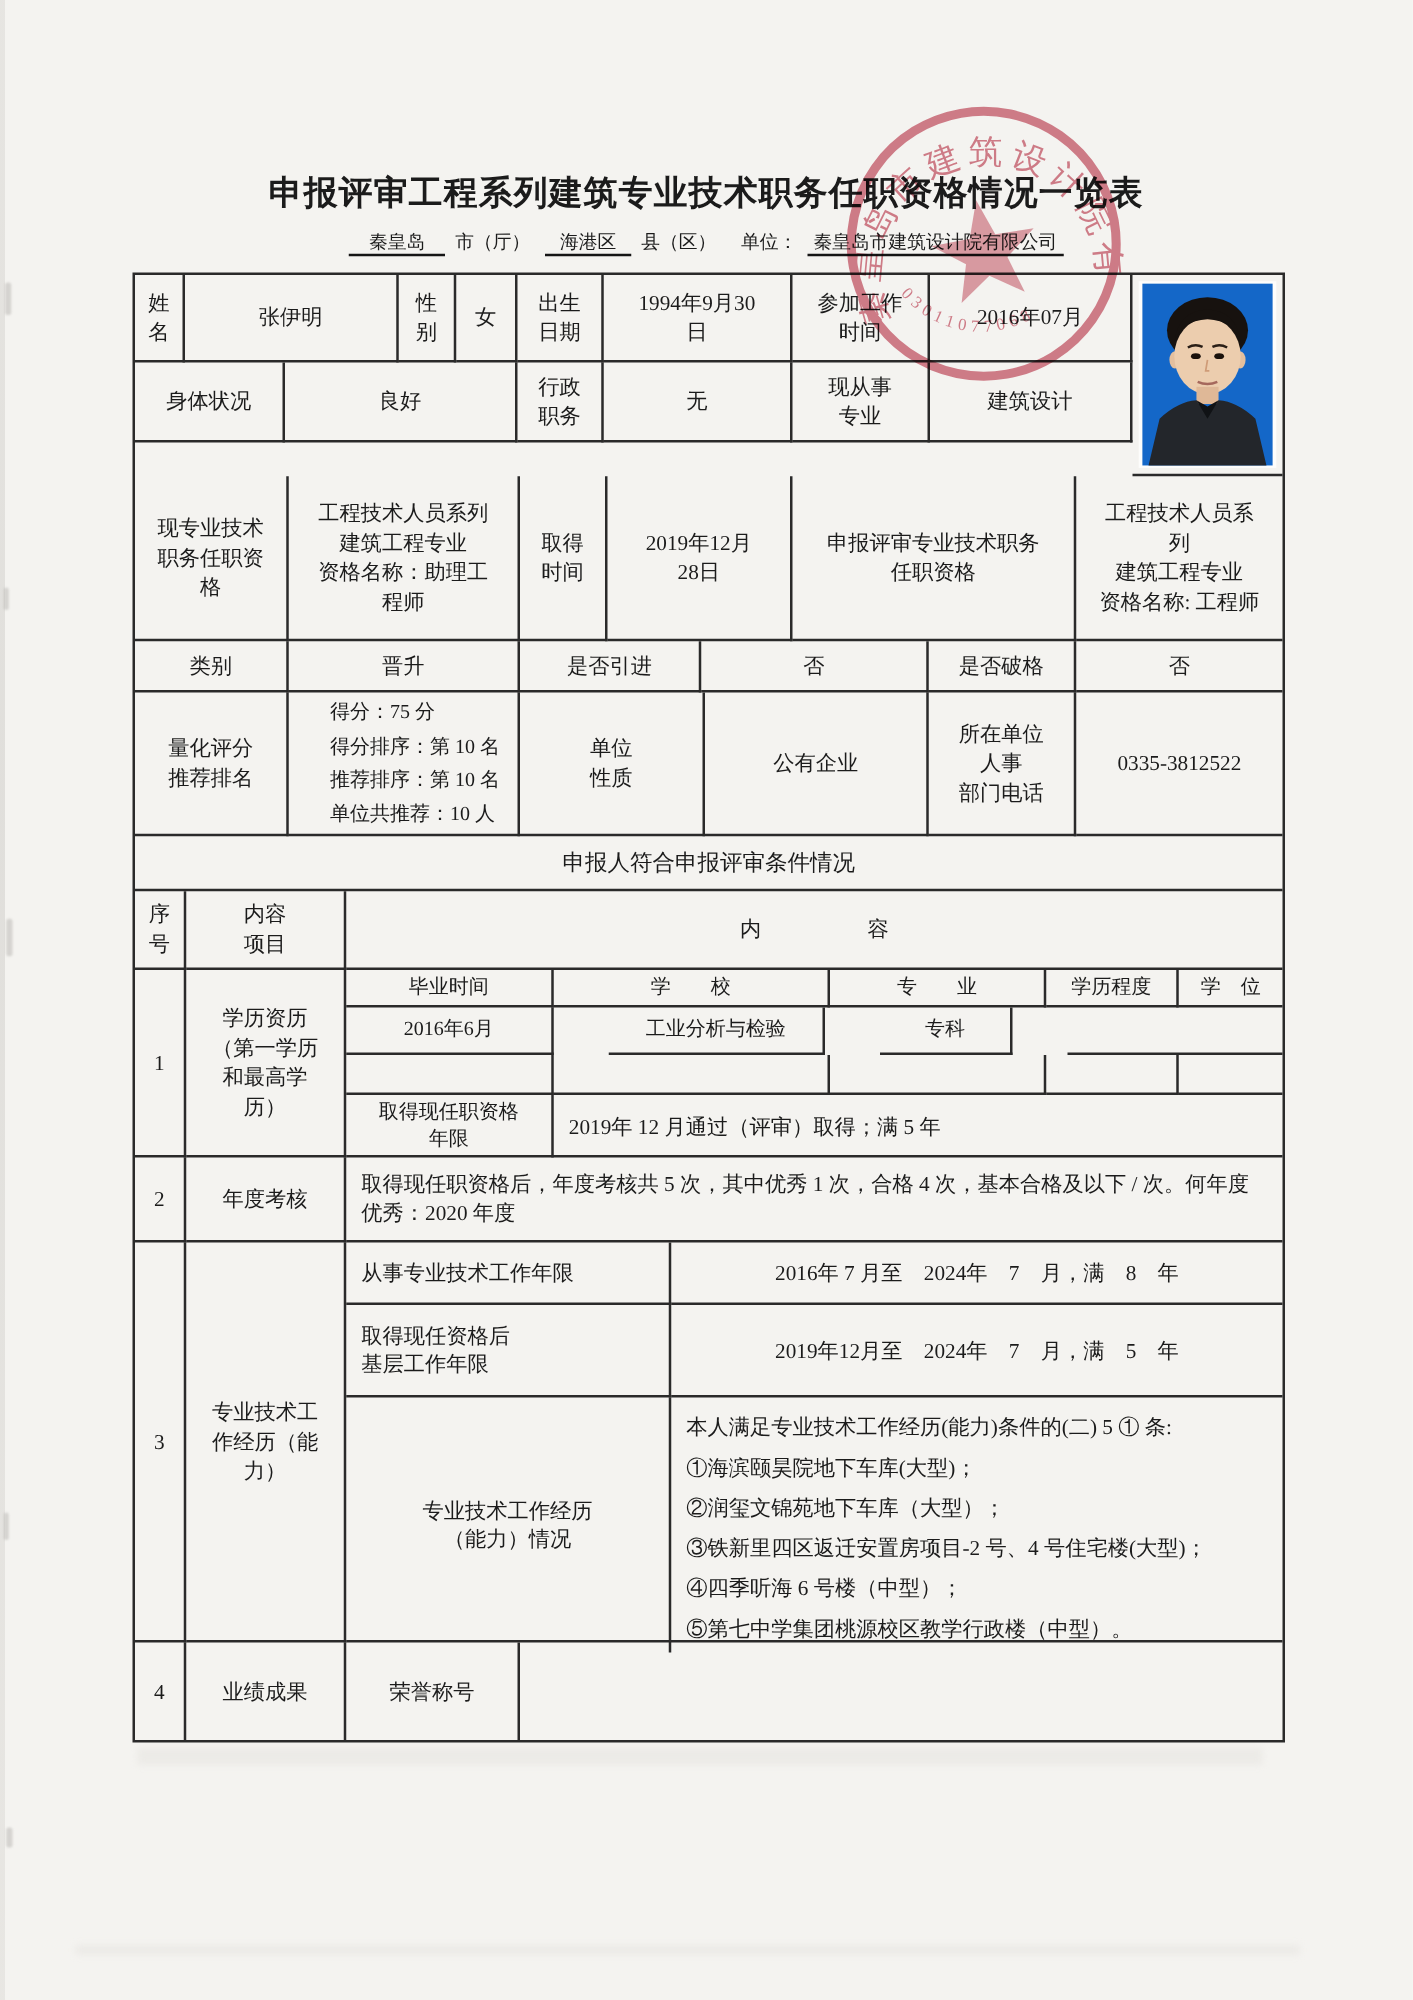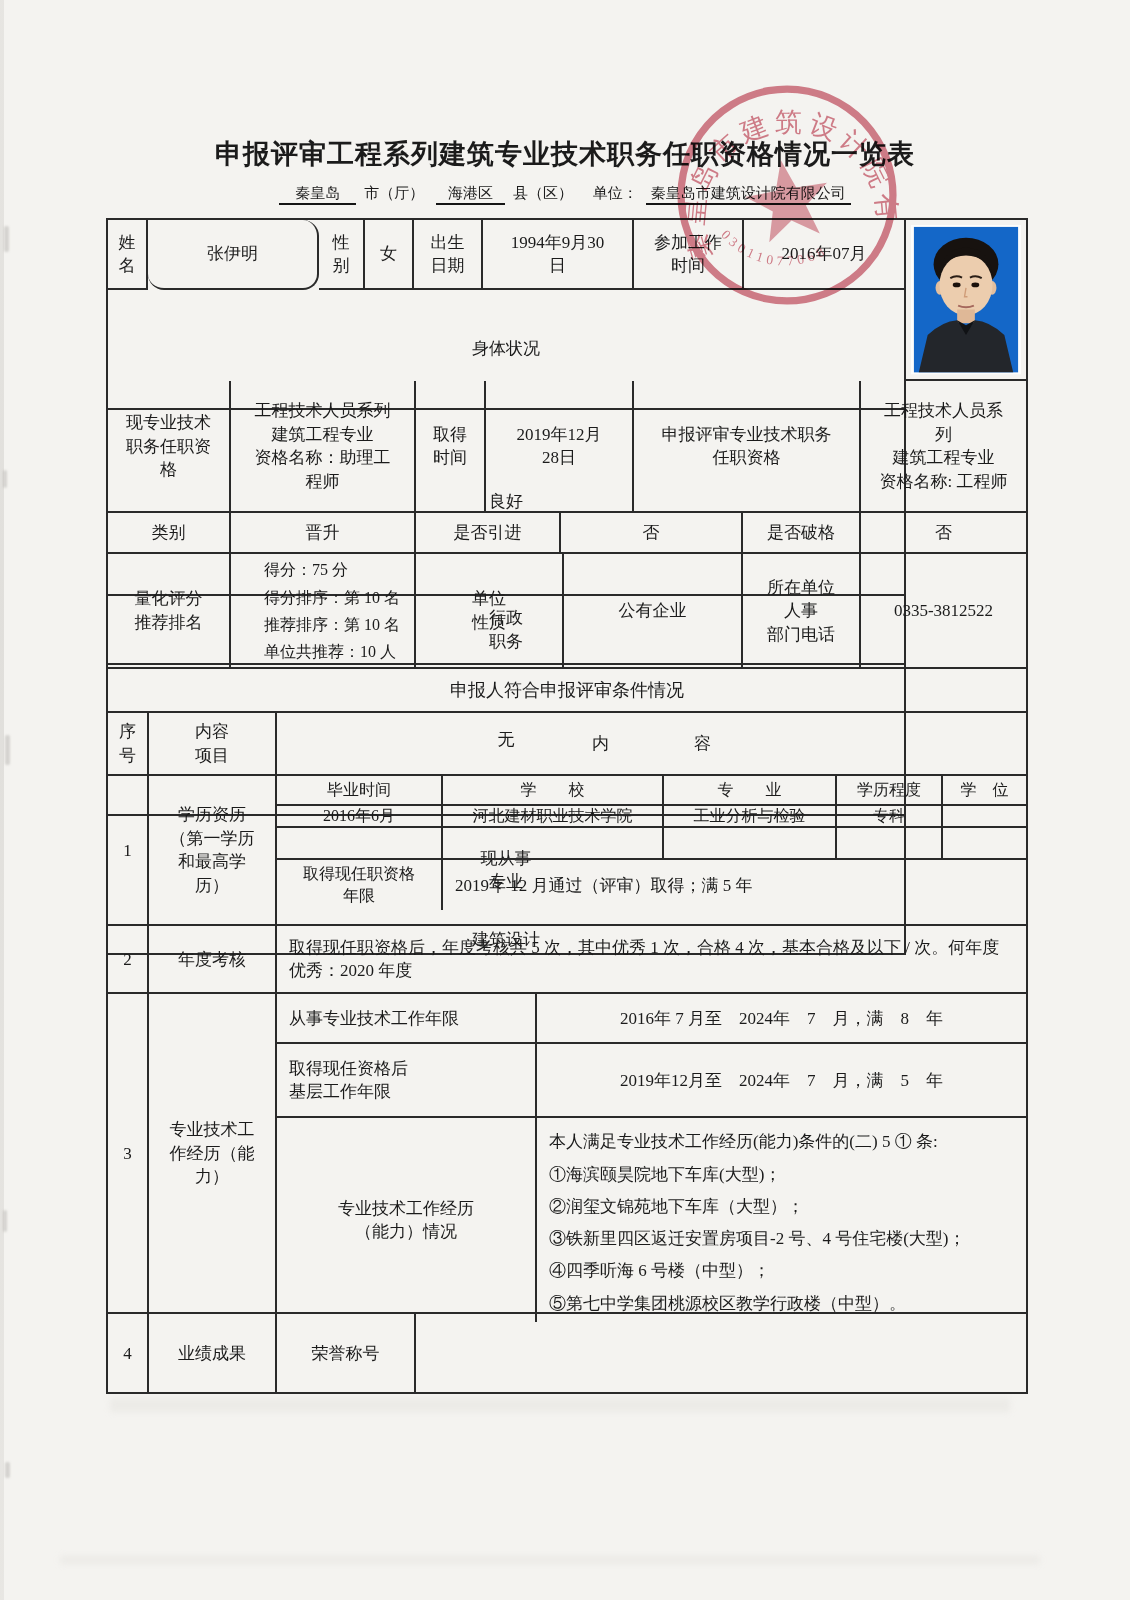--- a/index.html
+++ b/index.html
@@ -87,21 +87,21 @@
 
   <div class="doc-table">
 
     <div class="group">
       <div class="group-left">
         <div class="tr" style="height:70px;">
           <div class="td" style="flex:0 0 40px;">
               <span class="cellspan">姓
 名</span>
             </div>
-          <div class="td" style="flex:0 0 171px;border-radius:16px;">
+          <div class="td" style="flex:0 0 171px;">
               <span class="cellspan">张伊明</span>
             </div>
           <div class="td" style="flex:0 0 46px;">
               <span class="cellspan">性
 别</span>
             </div>
           <div class="td" style="flex:0 0 49px;">
               <span class="cellspan">女</span>
             </div>
           <div class="td" style="flex:0 0 69px;">
@@ -113,21 +113,21 @@
 日</span>
             </div>
           <div class="td" style="flex:0 0 110px;">
               <span class="cellspan">参加工作
 时间</span>
             </div>
           <div class="td" style="flex:1;">
               <span class="cellspan">2016年07月</span>
             </div>
         </div>
-        <div class="tr" style="height:64px;flex-direction:column;">
+        <div class="tr" style="height:64px;">
           <div class="td" style="flex:0 0 120px;">
               <span class="cellspan">身体状况</span>
             </div>
           <div class="td" style="flex:0 0 186px;">
               <span class="cellspan">良好</span>
             </div>
           <div class="td" style="flex:0 0 69px;">
               <span class="cellspan">行政
 职务</span>
             </div>
@@ -289,26 +289,23 @@
           <div class="td small" style="flex:0 0 173px;">
               <span class="cellspan">专　　业</span>
             </div>
           <div class="td small" style="flex:0 0 106px;">
               <span class="cellspan">学历程度</span>
             </div>
           <div class="td small" style="flex:1;">
               <span class="cellspan">学　位</span>
             </div>
         </div>
-        <div class="sub" style="height:22px;">
+        <div class="sub" style="height:38px;gap:44px;">
           <div class="td small" style="flex:0 0 166px;">
               <span class="cellspan">2016年6月</span>
-            </div>
-          <div class="td small" style="flex:0 0 221px;">
-              <span class="cellspan">河北建材职业技术学院</span>
             </div>
           <div class="td small" style="flex:0 0 173px;">
               <span class="cellspan">工业分析与检验</span>
             </div>
           <div class="td small" style="flex:0 0 106px;">
               <span class="cellspan">专科</span>
             </div>
           <div class="td small" style="flex:1;">
               <span class="cellspan"></span>
             </div>

